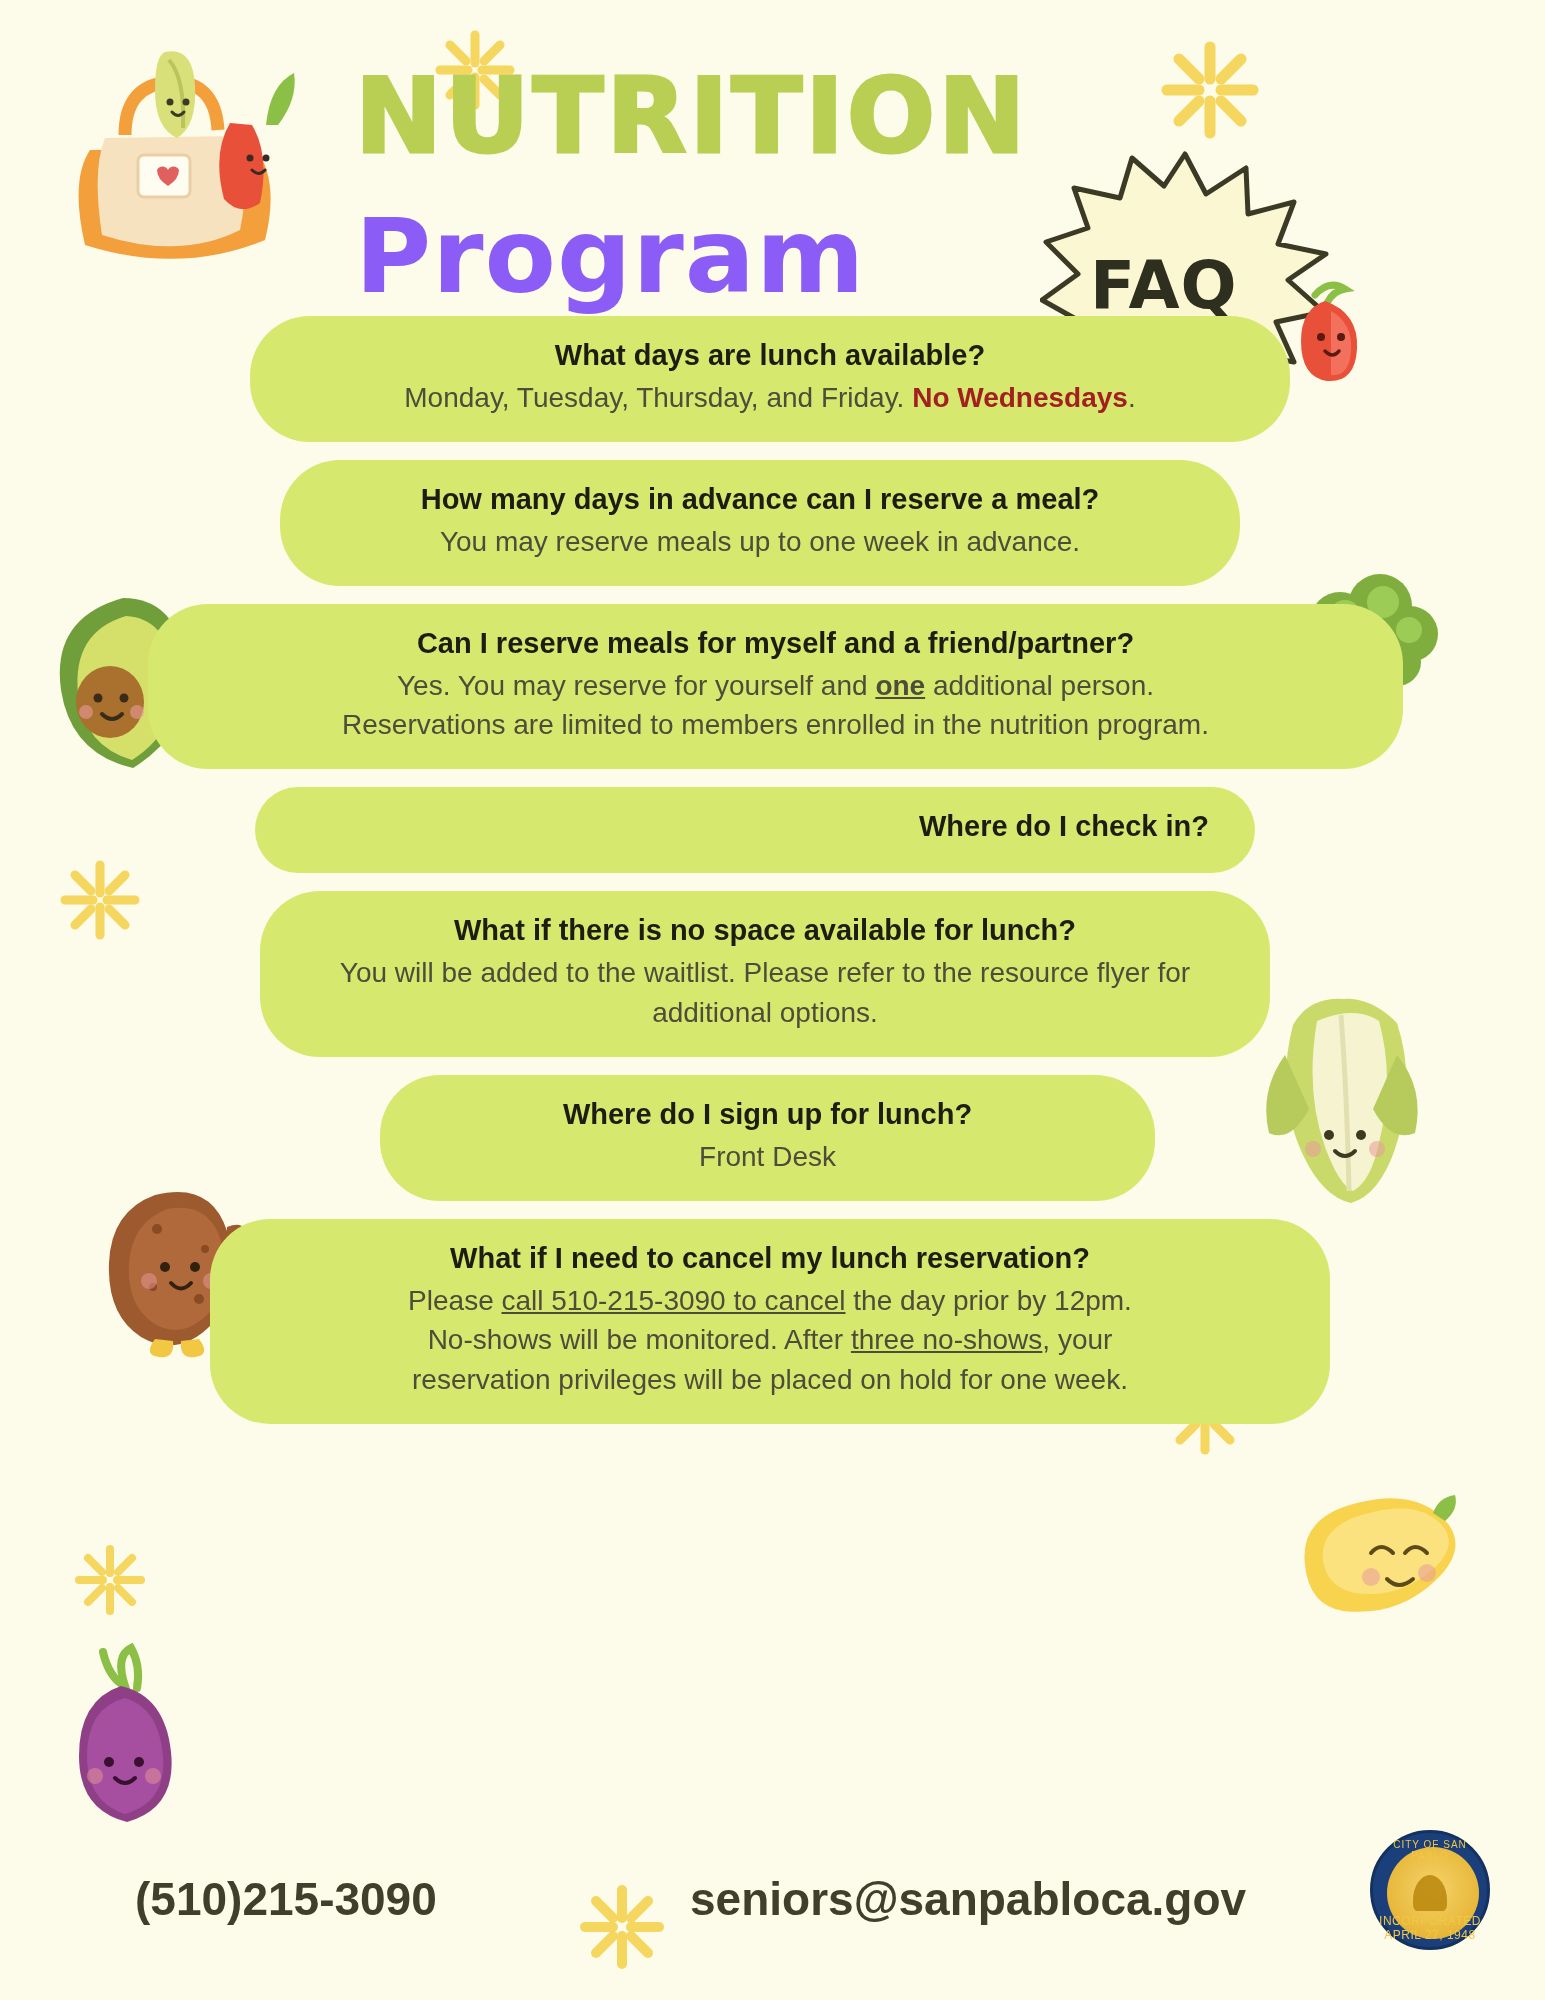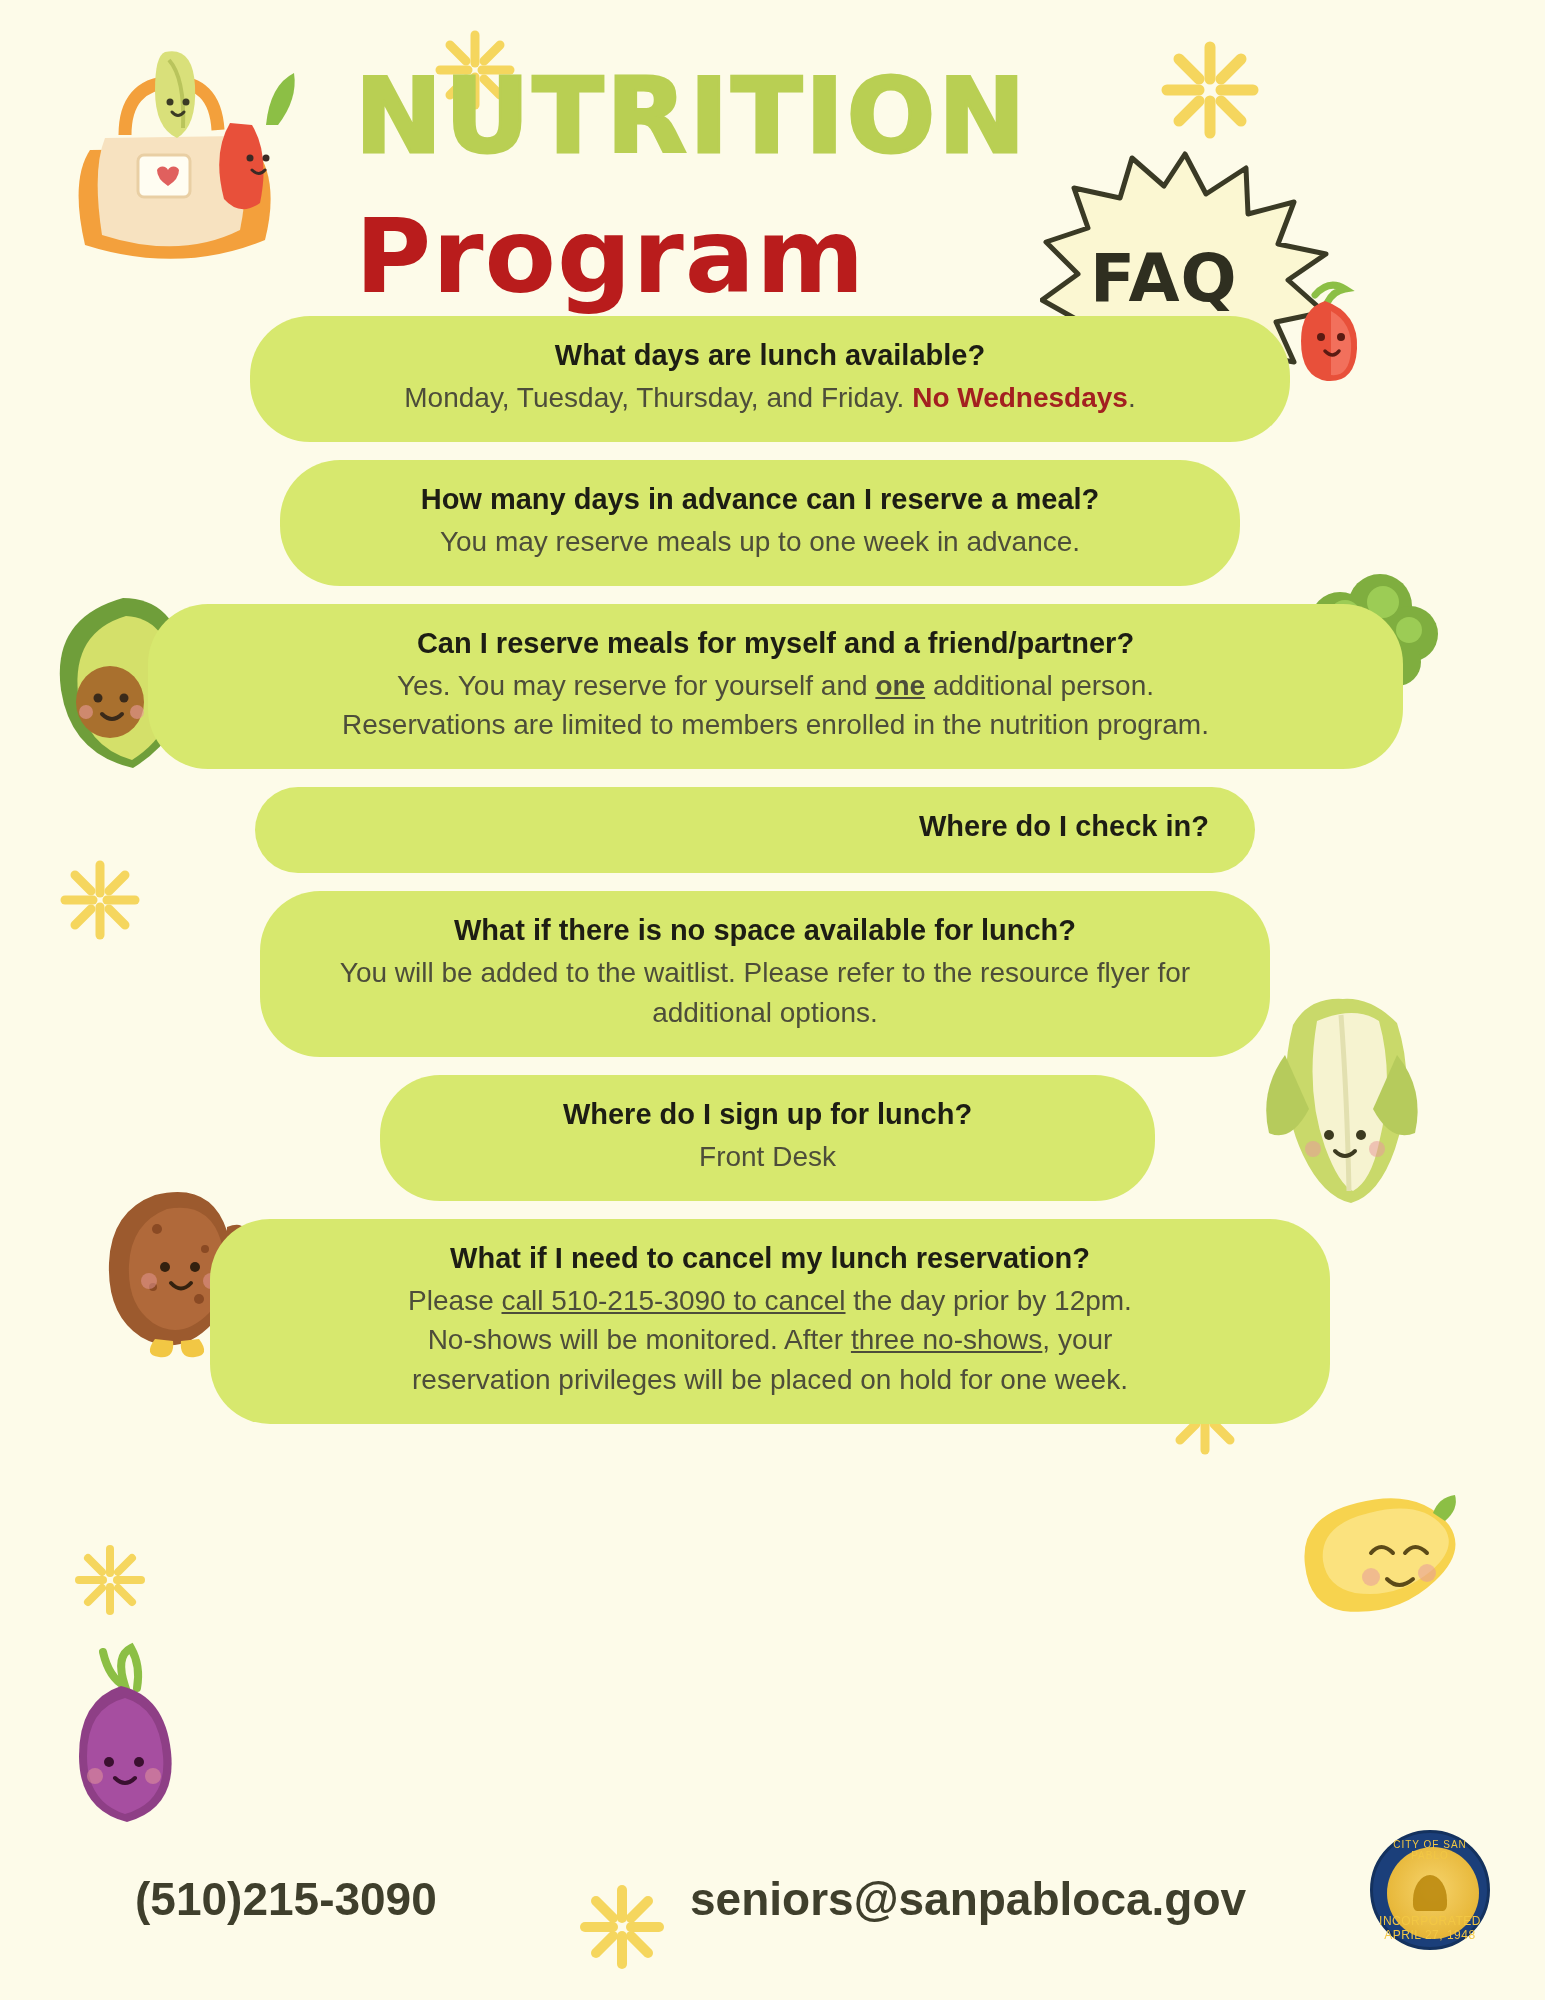--- a/index.html
+++ b/index.html
@@ -30,37 +30,37 @@
     -webkit-text-stroke: 3px #b9cf53;
     text-shadow: 0 0 0 #b9cf53;
   }
   .title-program {
     position: absolute;
     left: 355px;
     top: 195px;
     font-family: "DejaVu Sans", sans-serif;
     font-weight: bold;
     font-size: 104px;
-    color: #b91c1c;
+    color: #8b5cf6;
     letter-spacing: 1px;
   }
 
   
   .faq-burst {
     position: absolute;
     left: 1040px;
     top: 150px;
     width: 290px;
     height: 250px;
   }
   .faq-burst svg { display: block; }
   .faq-text {
     position: absolute;
     left: 1090px;
-    top: 240px;
+    top: 247px;
     font-family: "DejaVu Sans", sans-serif;
     font-weight: bold;
     font-size: 66px;
     color: #2f2f20;
     letter-spacing: 1px;
   }
 
   
   .faq-list {
     position: relative;

